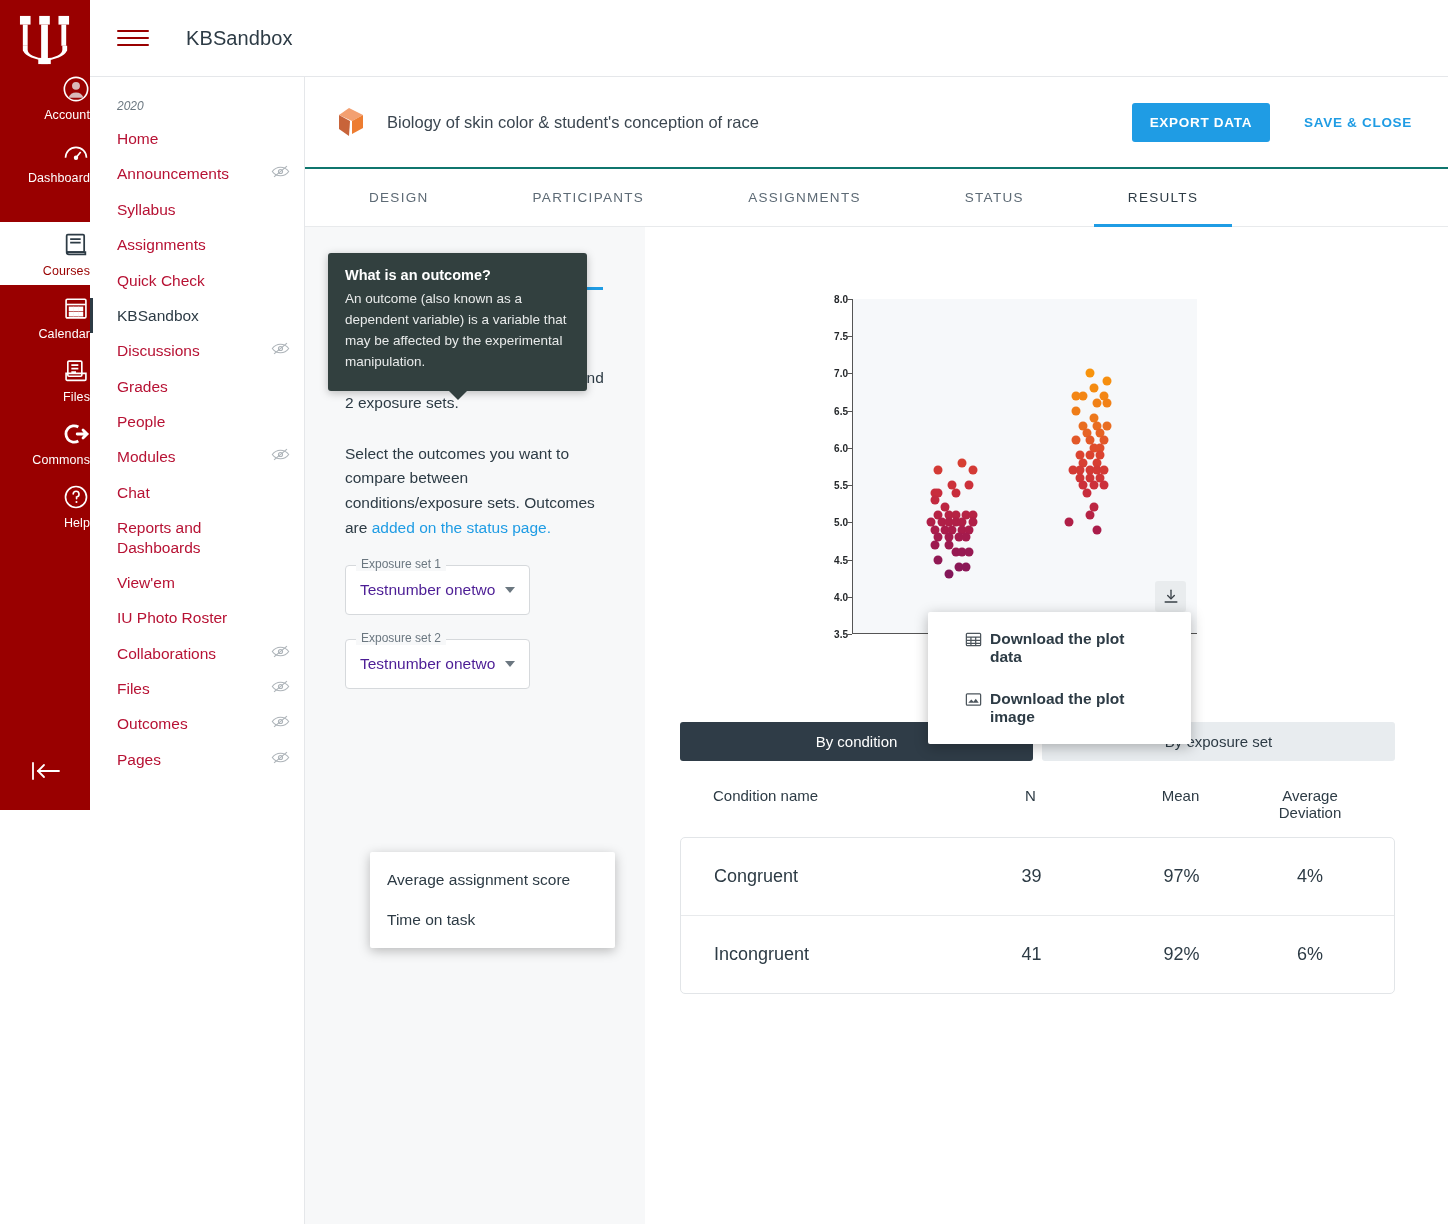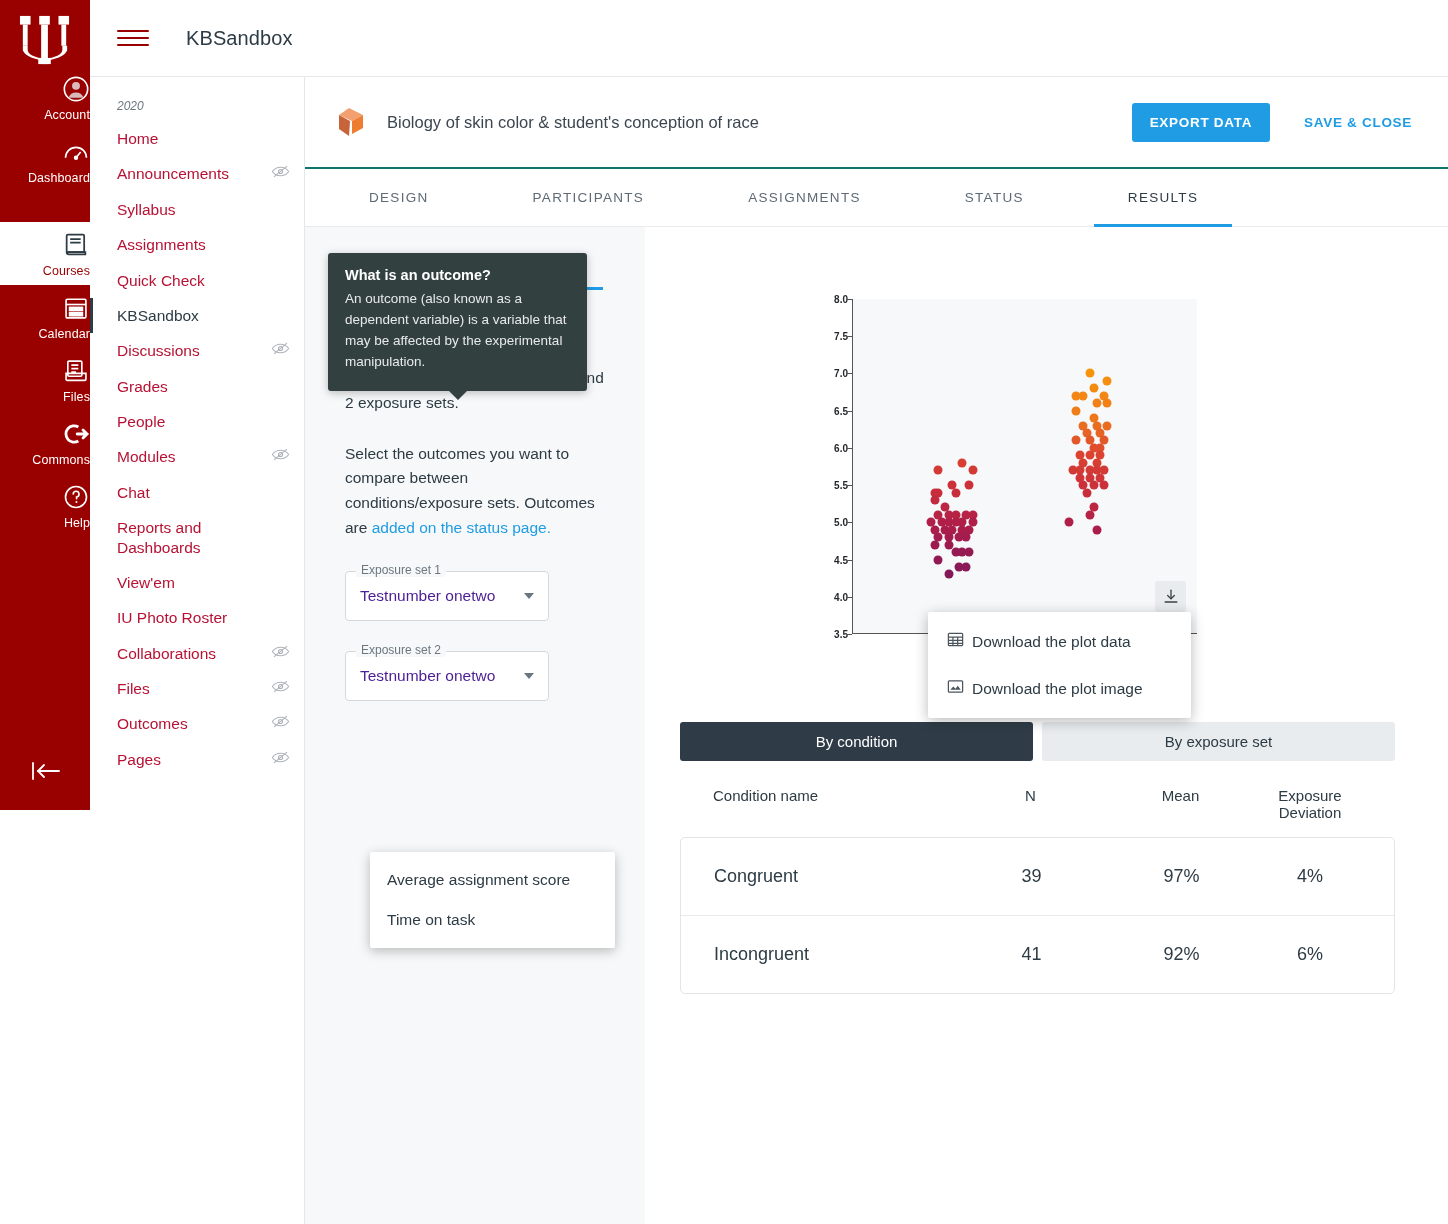--- a/index.html
+++ b/index.html
@@ -98,21 +98,21 @@
 
   #outcomes-inner{ padding:30px 40px 0 40px; }
   .help-link{
     color:#1f9ce4; font-size:15px; border-bottom:1px dotted #1f9ce4;
     display:inline-block; padding-bottom:2px; cursor:pointer;
   }
   .para{ font-size:15.5px; line-height:1.6; color:#2d3b45; margin-top:26px;}
   .para a{ color:#1f9ce4; text-decoration:none; cursor:pointer;}
 
   
-  .field{ position:relative; margin-top:30px; width:204px;}
+  .field{ position:relative; margin-top:24px; width:185px;}
   .field .fieldset{
     border:1px solid #d6d9dc; border-radius:4px; background:#fff;
     height:50px; display:flex; align-items:center; padding:0 14px;
     cursor:pointer;
   }
   .field .legend{
     position:absolute; top:-8px; left:11px; background:#f7f8f9;
     padding:0 5px; font-size:12px; color:#6b7780;
   }
   .field .value{ font-size:15.5px; color:#4c1d95; flex:1;}
@@ -155,21 +155,21 @@
 
   #dl-btn{
     position:absolute; right:11px; bottom:22px; width:31px; height:31px;
     background:#e9ecee; border-radius:3px; display:flex; align-items:center;
     justify-content:center; cursor:pointer; z-index:5;
   }
   #dl-menu{
     position:absolute; left:283px; top:385px; width:263px; background:#fff;
     box-shadow:0 3px 14px rgba(0,0,0,.28); border-radius:2px; padding:6px 0; z-index:30;
   }
-  #dl-menu .dl-opt{ display:flex; align-items:center; padding:12px 18px; cursor:pointer;}
+  #dl-menu .dl-opt{ display:flex; align-items:flex-start; padding:12px 36px; cursor:pointer;font-weight:bold;}
   #dl-menu .dl-opt .ico{ width:26px; flex:0 0 auto; color:#4c555c;}
   #dl-menu .dl-opt .lbl{ font-size:15.5px; color:#2d3b45;}
 
   
   #toggle-row{ position:absolute; left:35px; top:495px; display:flex; width:715px;}
   .tgl{
     flex:1; height:39px; display:flex; align-items:center; justify-content:center;
     font-size:15px; cursor:pointer; border-radius:3px;
   }
   .tgl.on{ background:#2f3c47; color:#fff; }
@@ -608,21 +608,21 @@
       <div id="toggle-row">
         <div class="tgl on">By condition</div>
         <div class="tgl off">By exposure set</div>
       </div>
 
       <div id="stats">
         <div class="head">
           <div class="c-name">Condition name</div>
           <div class="c-n">N</div>
           <div class="c-mean">Mean</div>
-          <div class="c-sd">Exposure Deviation</div>
+          <div class="c-sd">Average Deviation</div>
         </div>
         <div class="card">
           <div class="row">
             <div class="c-name">Congruent</div>
             <div class="c-n">39</div>
             <div class="c-mean">97%</div>
             <div class="c-sd">4%</div>
           </div>
           <div class="row">
             <div class="c-name">Incongruent</div>

